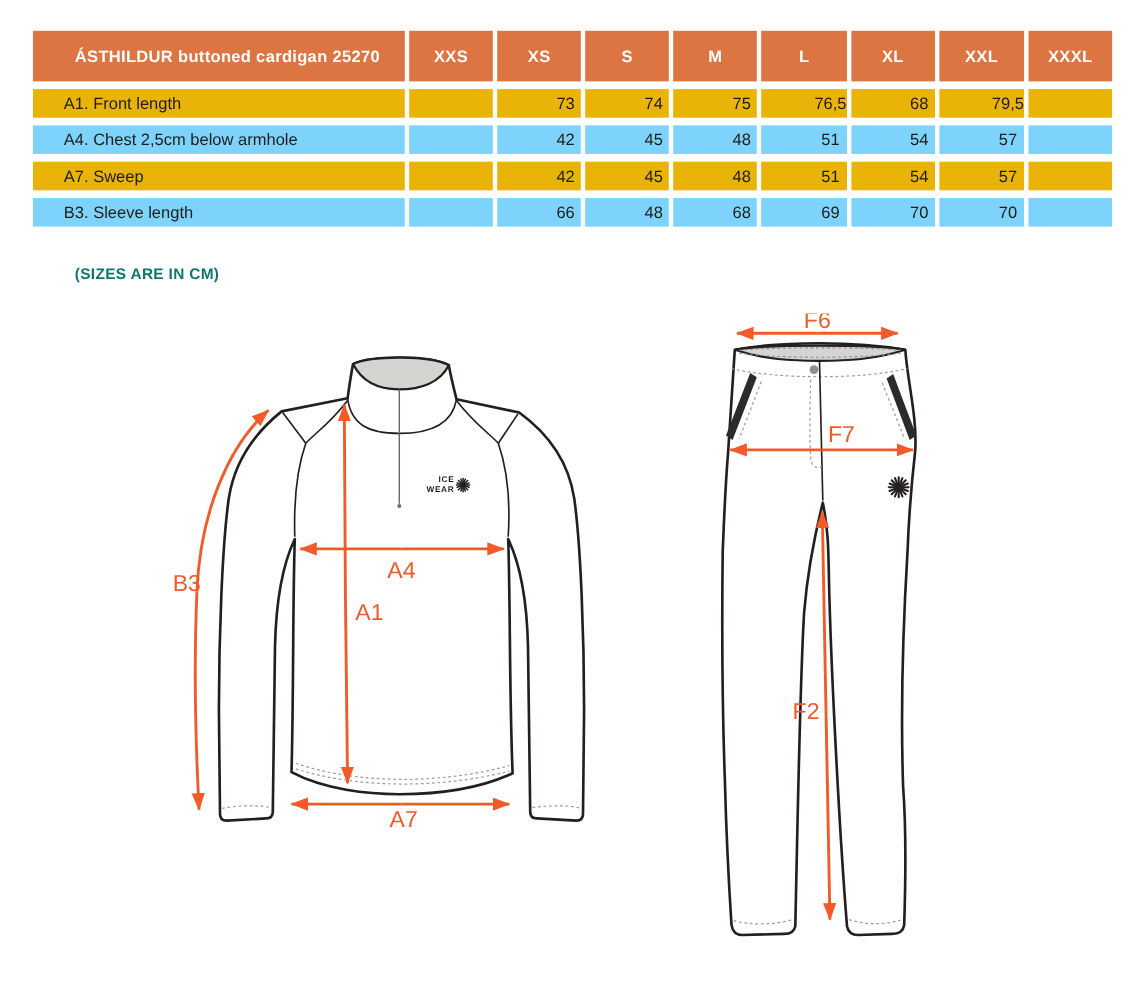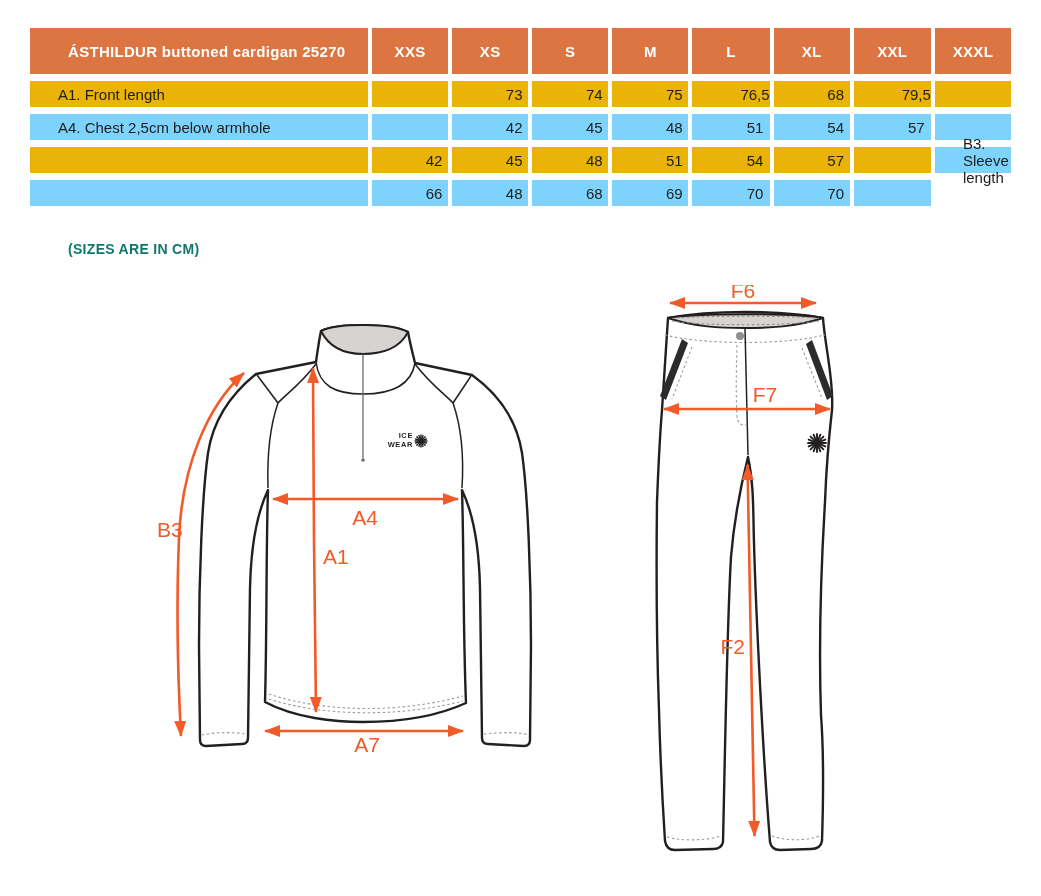--- a/index.html
+++ b/index.html
@@ -72,20 +72,21 @@
   <div class="cell label shade-light">A4. Chest 2,5cm below armhole</div>
   <div class="cell shade-light"></div>
   <div class="cell shade-light">42</div>
   <div class="cell shade-light">45</div>
   <div class="cell shade-light">48</div>
   <div class="cell shade-light">51</div>
   <div class="cell shade-light">54</div>
   <div class="cell shade-light">57</div>
   <div class="cell shade-light"></div>
 
+  <div class="cell label shade-dark">A7. Sweep</div>
   <div class="cell shade-dark"></div>
   <div class="cell shade-dark">42</div>
   <div class="cell shade-dark">45</div>
   <div class="cell shade-dark">48</div>
   <div class="cell shade-dark">51</div>
   <div class="cell shade-dark">54</div>
   <div class="cell shade-dark">57</div>
   <div class="cell shade-dark"></div>
 
   <div class="cell label shade-light">B3. Sleeve length</div>

